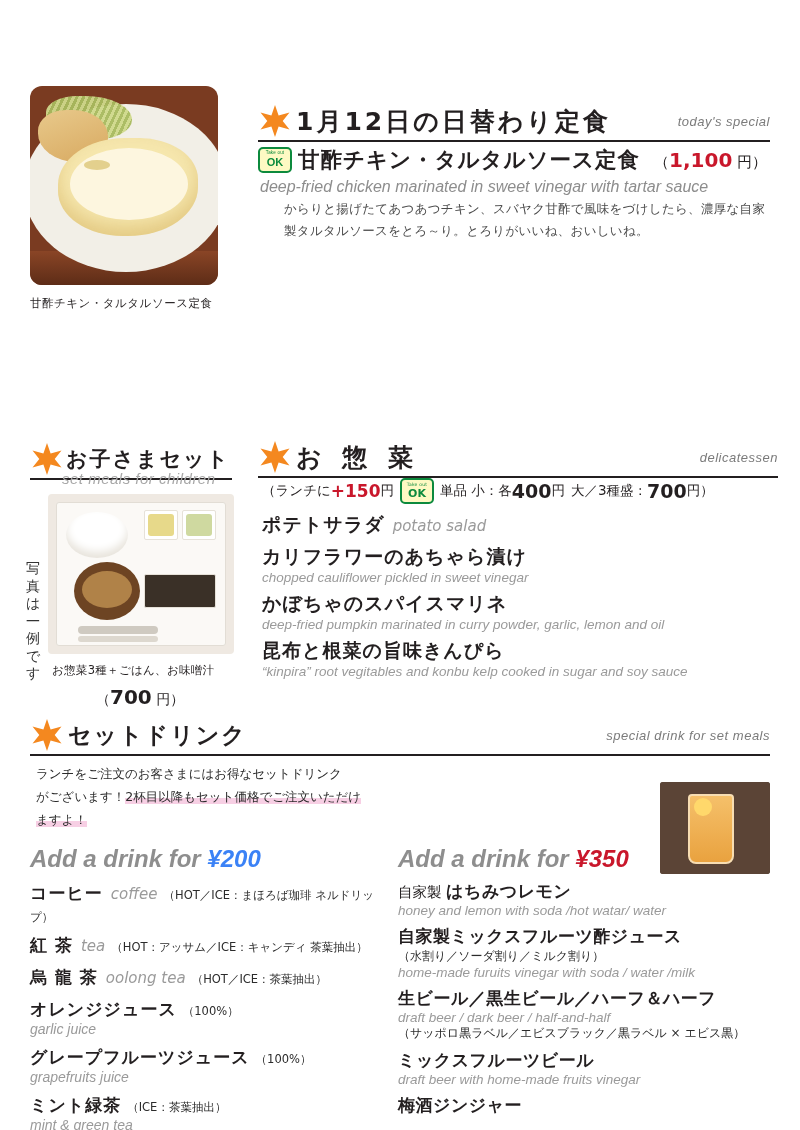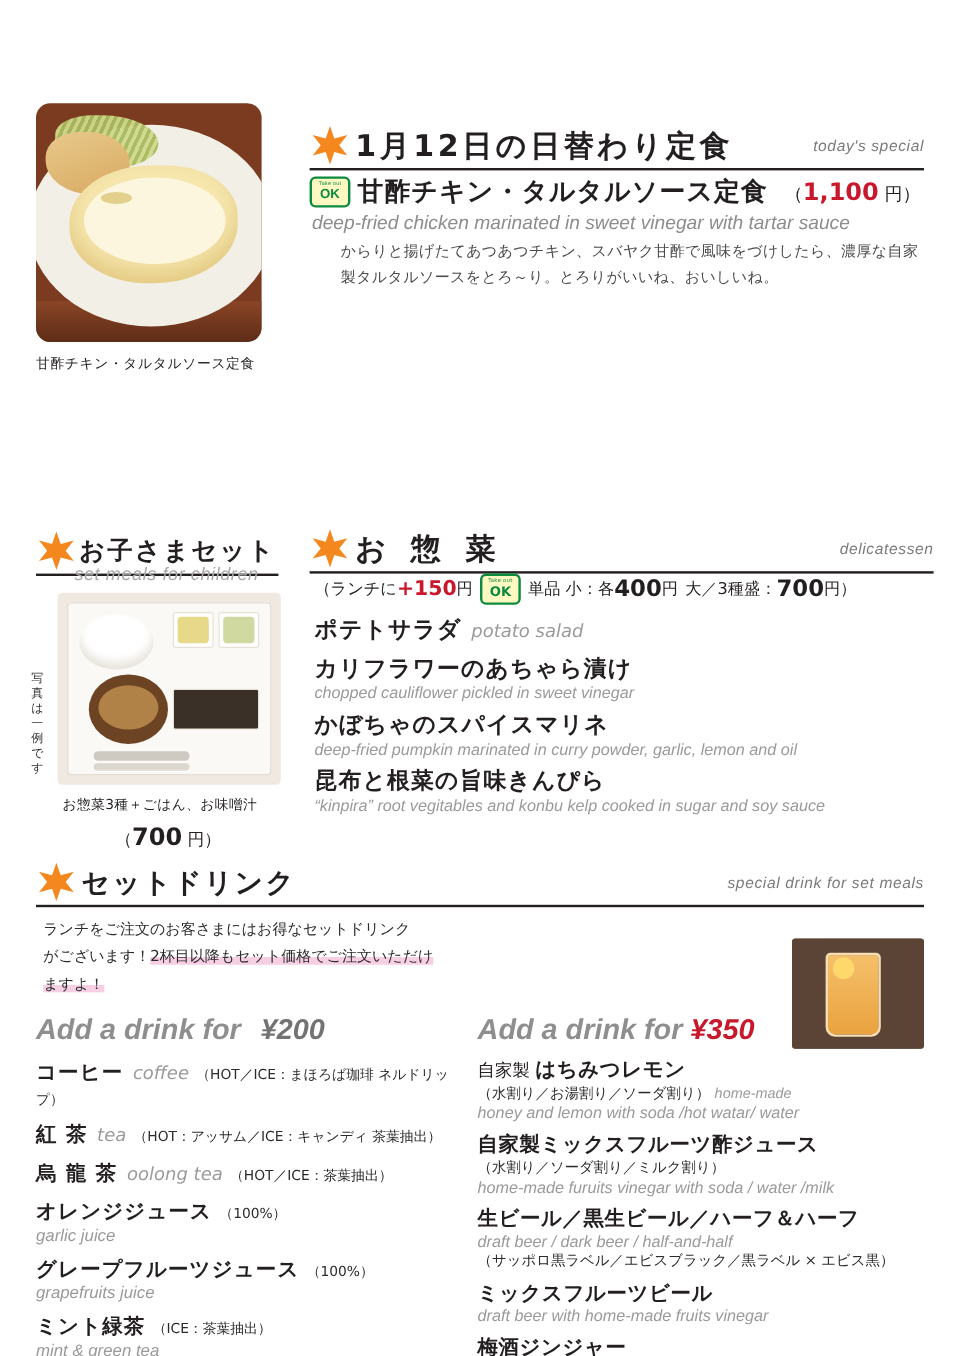--- a/index.html
+++ b/index.html
@@ -172,21 +172,21 @@
   .kids-photo .spoon {
     position:absolute; left:30px; top:132px; width:80px; height:8px;
     background:#cfcac1; border-radius:4px;
   }
   .kids-photo .spoon2 {
     position:absolute; left:30px; top:142px; width:80px; height:6px;
     background:#ddd8cf; border-radius:3px;
   }
   .kids-note {
     position:absolute; left:26px; top:560px;
-    font-size: 10px; color:#333; line-height:1.25; width:20px;
+    font-size: 14px; color:#333; line-height:1.25; width:20px;
     letter-spacing:.5px;
   }
   .kids-cap {
     position:absolute; left:52px; top:663px; font-size:11.5px; letter-spacing:.3px;
   }
   .kids-price {
     position:absolute; left:96px; top:685px; font-size:14px;
   }
   .kids-price b { font-size:20px; }
 
@@ -218,21 +218,21 @@
   .sd-note {
     position:absolute; left:36px; top:762px; width:350px;
     font-size: 12.5px; line-height: 1.85; color:#2b2b2b;
   }
   .hl { background: linear-gradient(transparent 58%, #f7cfe4 58%); }
 
   .left-add {
     position:absolute; left:30px; top:845px;
     font-size: 24px; font-style: italic; font-weight:bold; color:#8e8e8e;
   }
-  .left-add .amt { color:#737373;margin-left:10px; }
+  .left-add .amt { color:#3b82f6; }
   .left-list { position:absolute; left:30px; top:882px; width:360px; }
   .row-jp { font-size: 17px; font-weight:bold; letter-spacing: 1px; }
   .row-jp .it { font-size: 15px; font-weight:normal; font-style:italic; color:#9a9a9a; margin-left:8px; letter-spacing:0;}
   .row-jp .par { font-size: 11.5px; font-weight:normal; color:#2b2b2b; margin-left:6px; letter-spacing:0;}
   .row-en { font-size: 14px; font-style:italic; color:#9a9a9a; margin-bottom:2px; }
   .left-list .li { margin-bottom: 9px; }
 
   .right-add {
     position:absolute; left:398px; top:845px;
     font-size: 24px; font-style: italic; font-weight:bold; color:#8e8e8e;
@@ -432,21 +432,20 @@
     <div class="bg"></div>
     <div class="glass"></div>
     <div class="lemon"></div>
   </div>
 
   <div class="right-add"><span>Add a drink for </span><span class="amt">¥350</span></div>
 
   <div class="right-list">
     <div class="li">
       <div class="r-jp jp"><span class="plain">自家製 </span><span>はちみつレモン</span></div>
-      <div class="r-sub jp"><span>（水割り／お湯割り／ソーダ割り）</span> <span class="en-it" style="color:#9a9a9a">home-made</span></div>
       <div class="r-en">honey and lemon with soda /hot watar/ water</div>
     </div>
     <div class="li">
       <div class="r-jp jp"><span>自家製ミックスフルーツ酢ジュース</span></div>
       <div class="r-sub jp">（水割り／ソーダ割り／ミルク割り）</div>
       <div class="r-en">home-made furuits vinegar with soda / water /milk</div>
     </div>
     <div class="li">
       <div class="r-jp jp"><span>生ビール／黒生ビール／ハーフ＆ハーフ</span></div>
       <div class="r-en">draft beer / dark beer / half-and-half</div>

